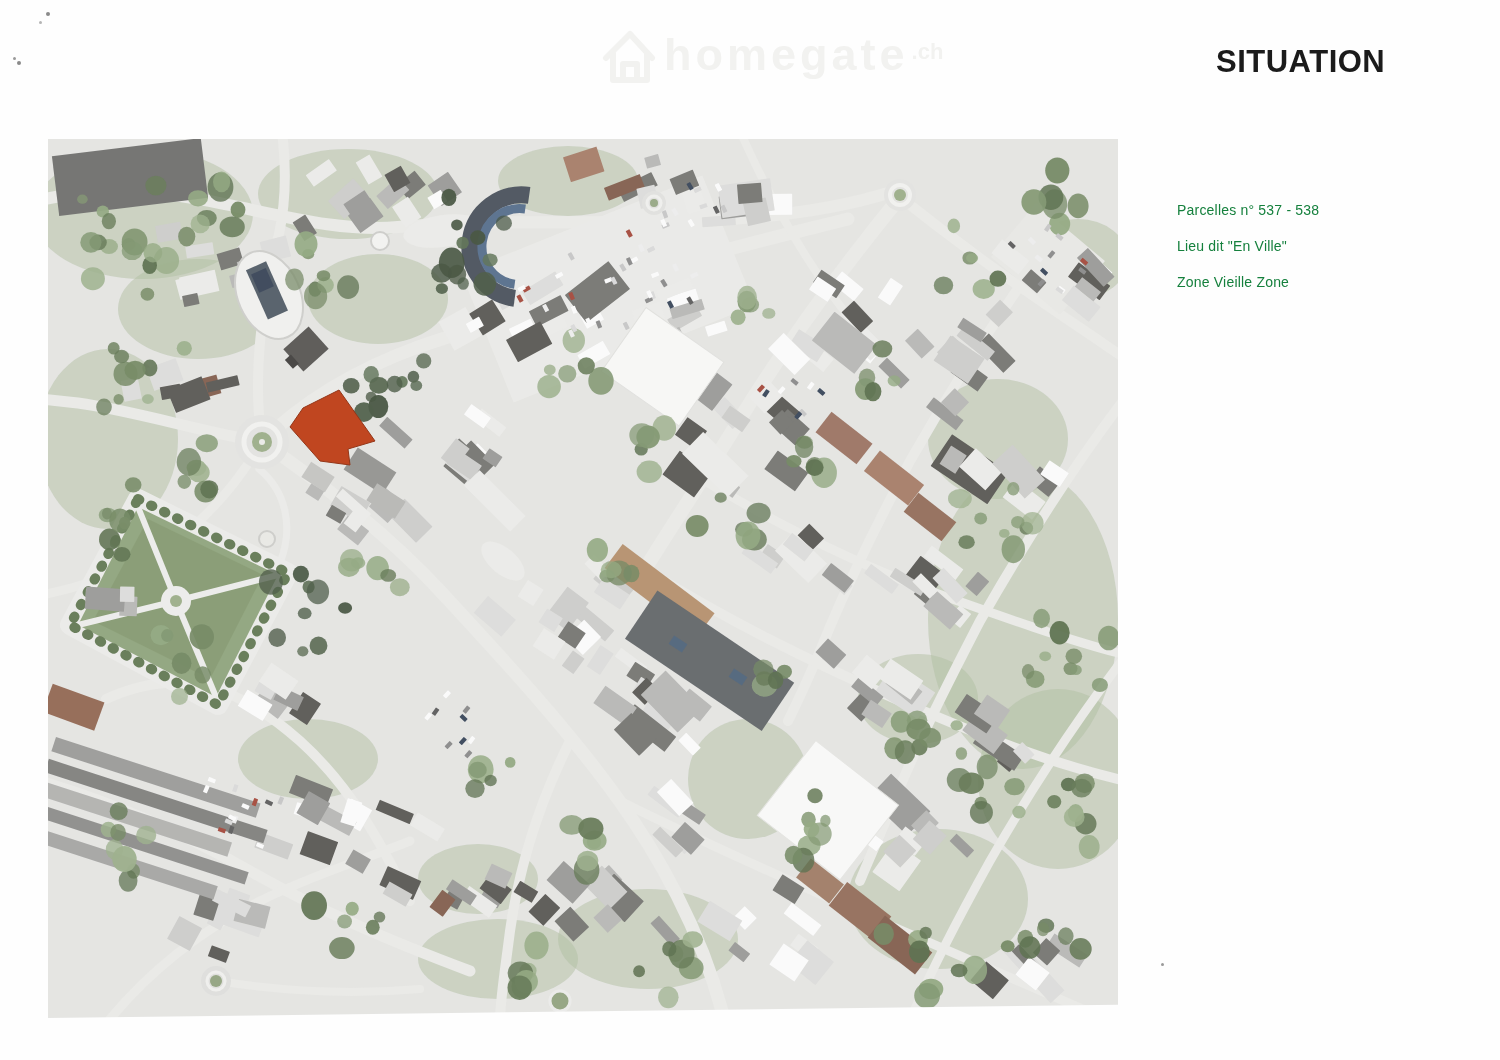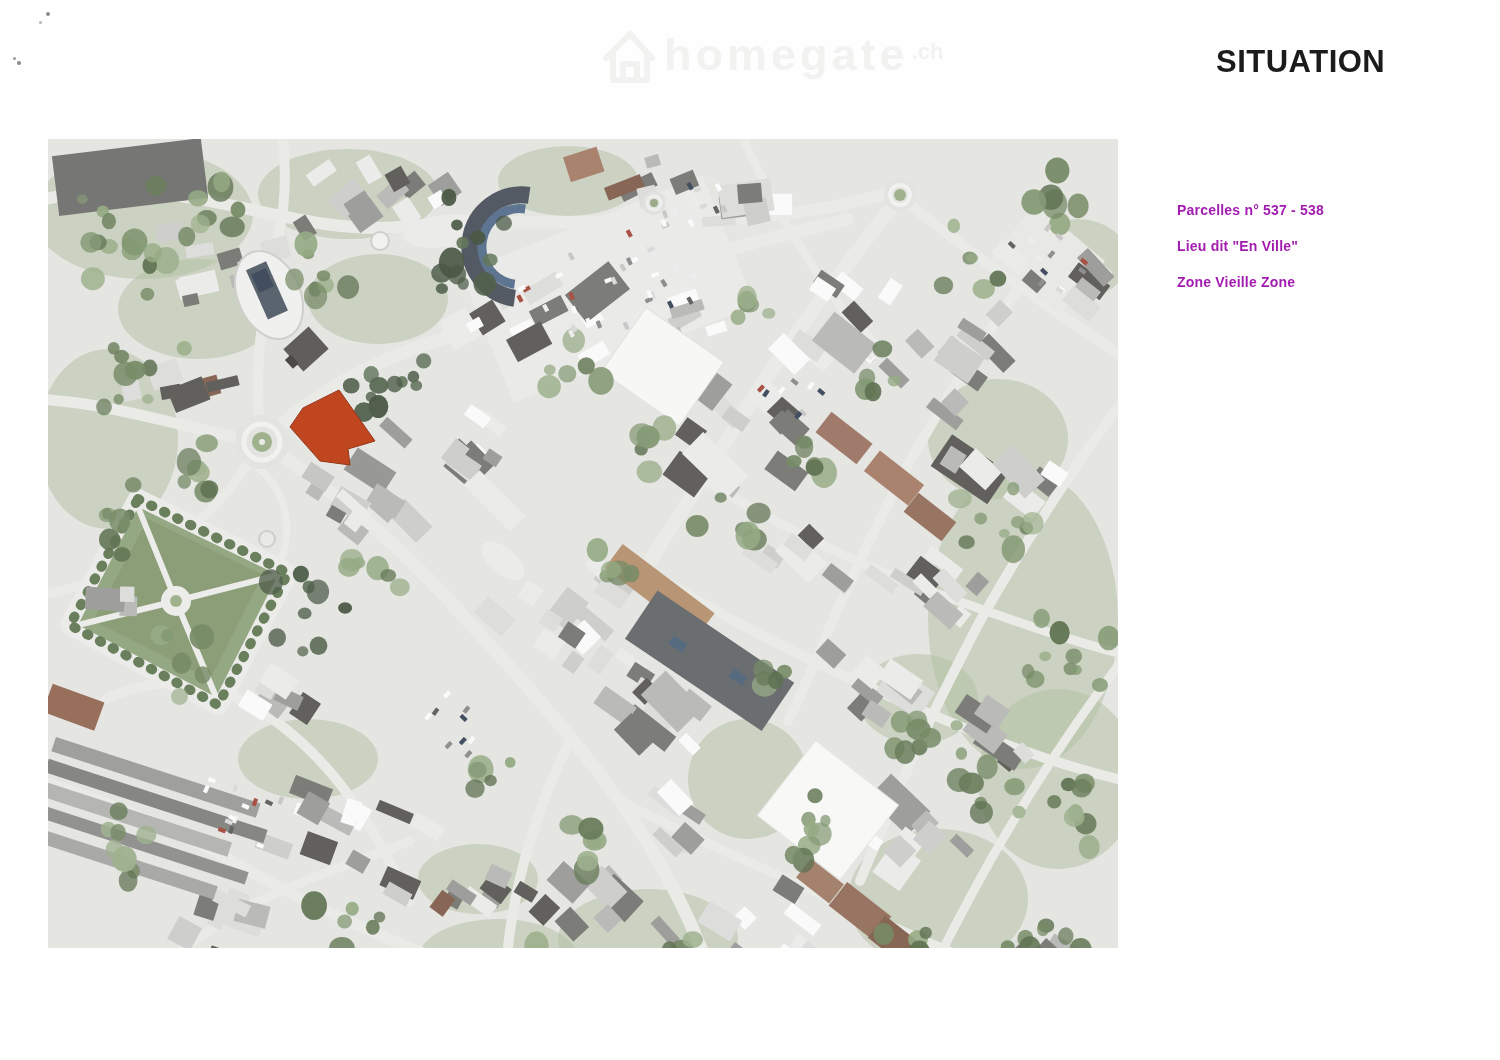--- a/index.html
+++ b/index.html
@@ -1,24 +1,24 @@
 <!DOCTYPE html>
 <html><head>
 <meta charset="utf-8">
 <style>
   html,body{margin:0;padding:0;background:#ffffff;}
-  .page{position:relative;width:1500px;height:948px;background:#fefefe;overflow:hidden;
+  .page{position:relative;width:1500px;height:1060px;background:#fefefe;overflow:hidden;
         font-family:"Liberation Sans", sans-serif;}
   .title{position:absolute;left:1216px;top:44px;margin:0;font-size:31px;font-weight:bold;
          letter-spacing:.5px;color:#1b1b1b;}
   .wm{position:absolute;left:592px;top:22px;display:flex;align-items:flex-start;
       color:#f2f2f0;user-select:none;}
   .wm-text{font-size:45px;font-weight:bold;letter-spacing:4px;line-height:66px;}
   .wm-tld{font-size:22px;font-weight:bold;line-height:60px;margin-left:3px;}
-  .notes{position:absolute;left:1177px;top:202px;font-size:14px;font-weight:bold;color:#a21caf;}
+  .notes{position:absolute;left:1177px;top:202px;font-size:14px;font-weight:normal;color:#15803d;}
   .notes p{margin:0 0 20px 0;letter-spacing:.2px;}
   .map-wrap{position:absolute;left:48px;top:139px;width:1070px;height:879px;
             clip-path:polygon(0 0,100% 0,100% 98.5%,0 100%);
             filter:saturate(.8) contrast(.96);background:#e8e8e5;}
   .map-wrap svg{display:block;}
   .speck{position:absolute;border-radius:50%;}
 </style>
 </head>
 <body>
 

